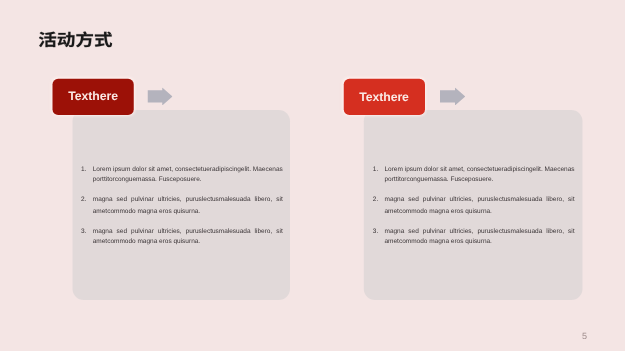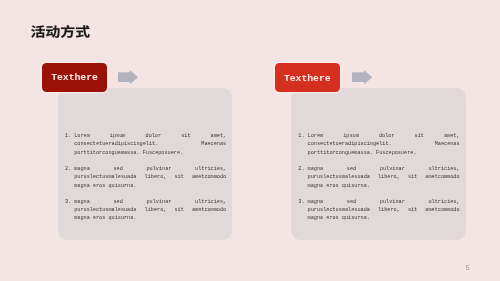--- a/index.html
+++ b/index.html
@@ -1,20 +1,20 @@
 <!DOCTYPE html>
 <html><head>
 <meta charset="utf-8">
 <title>活动方式</title>
 <style>
   html,body{margin:0;padding:0;}
   body{width:500px;height:281px;overflow:hidden;background:#f4e5e4;
        -webkit-font-smoothing:antialiased;
        font-family:"Liberation Sans",sans-serif;}
-  .slide{position:relative;width:500px;height:281px;background:#f4e5e4;overflow:hidden;font-family:Liberation Mono, monospace;}
+  .slide{position:relative;width:500px;height:281px;background:#f4e5e4;overflow:hidden;}
 
   
   .title{position:absolute;left:30.9px;top:24.8px;width:58.8px;height:13px;}
   .title svg{display:block;width:100%;height:100%;}
 
   
   .card{position:absolute;background:#e1d9d9;border-radius:9px;}
 
   
   .btn{position:absolute;border-radius:4.5px;

